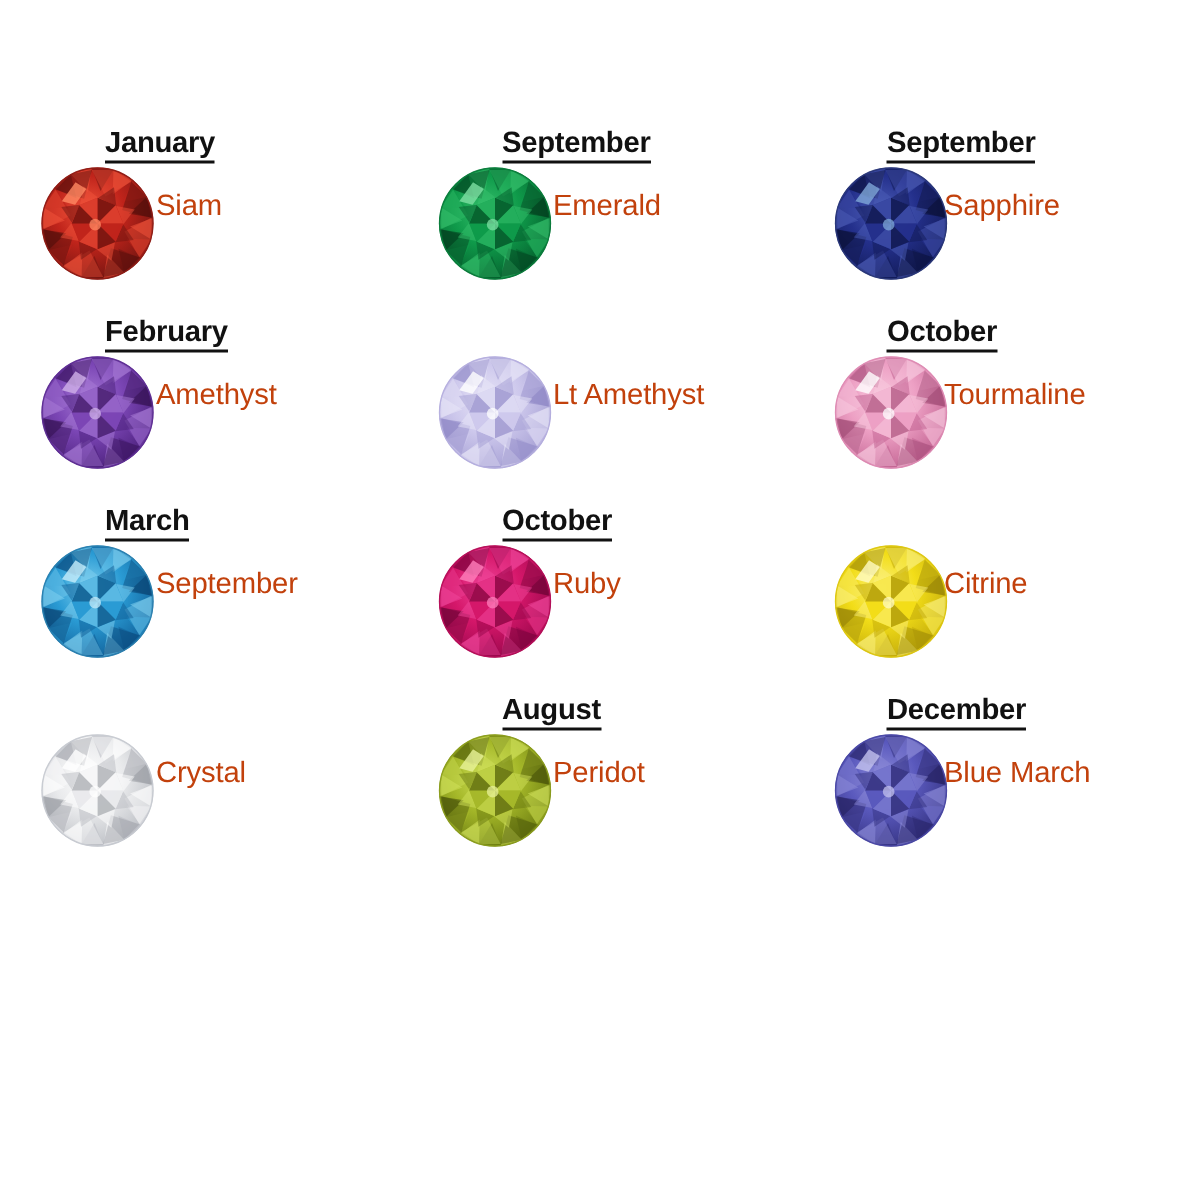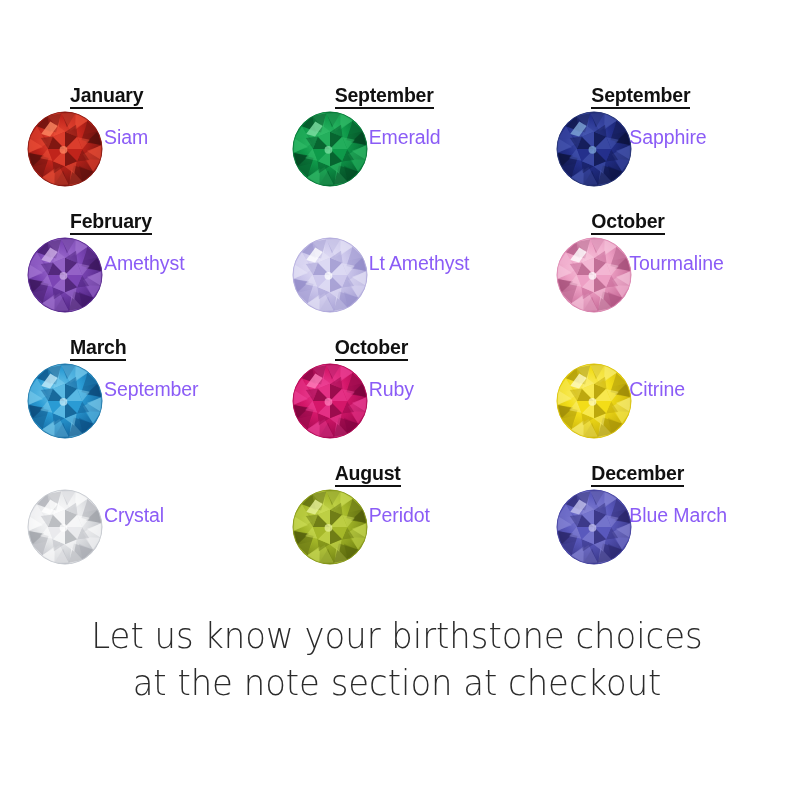--- a/index.html
+++ b/index.html
@@ -46,21 +46,21 @@
   }
   .month span.u{
     border-bottom:2px solid #111111;
     padding-bottom:1px;
   }
   .stone{
     position:absolute;
     left:108px; top:48px;
     font-size:19.5px;
     font-weight:400;
-    color:#8b5cf6;
+    color:#c2410c;
     letter-spacing:-0.1px;
     white-space:nowrap;
   }
   
   .cell.c0 .month{left:70px;}
   .cell.c0 .stone{left:104px;}
   .cell.c1 .month{left:70px;}
   .cell.c1 .stone{left:104px;}
   .cell.c2 .month{left:62px;}
   .cell.c2 .stone{left:100px;}
@@ -862,18 +862,14 @@
               <polygon points="30.85,33.93 40.42,20.52 31.22,14.68 19.47,30.92" fill="#c3c2ee" opacity="0.8"></polygon>
             </g>
             <circle cx="50" cy="50" r="47.4" fill="none" stroke="#4a48a5" stroke-width="1.2" opacity="0.9"></circle>
           </svg>
         </div>
         <div class="month"><span class="u">December</span></div>
         <div class="stone">Blue March</div>
       </div>
     </div>
 
-  <div class="footer">
-    <div class="line">Let us know your birthstone choices</div>
-    <div class="line">at the note section at checkout</div>
-  </div>
 
 </div>
 
 </body></html>

